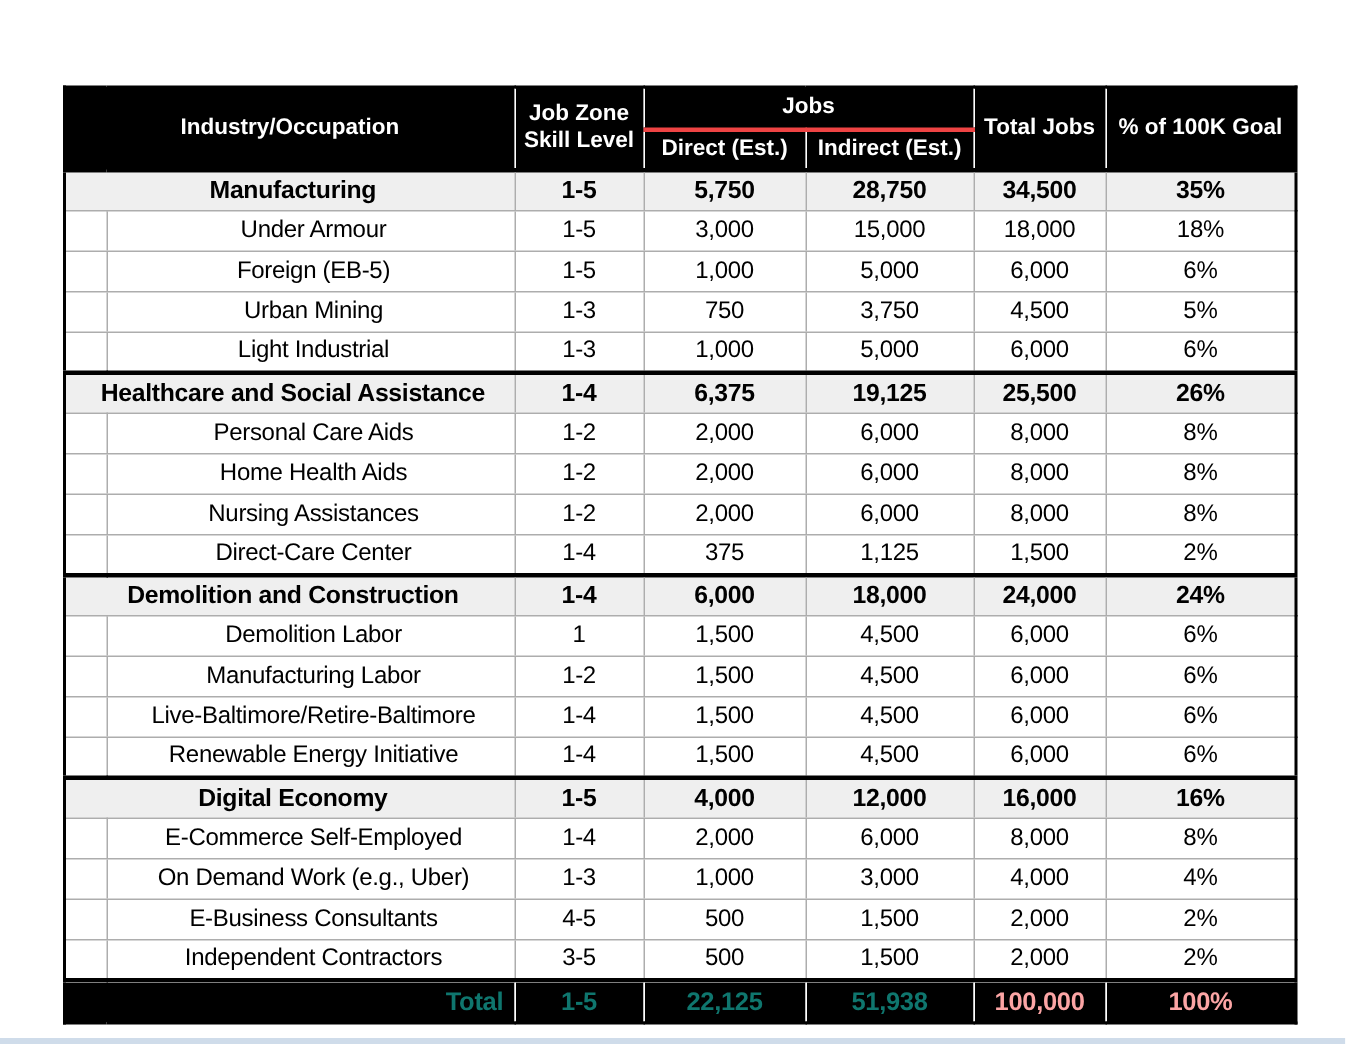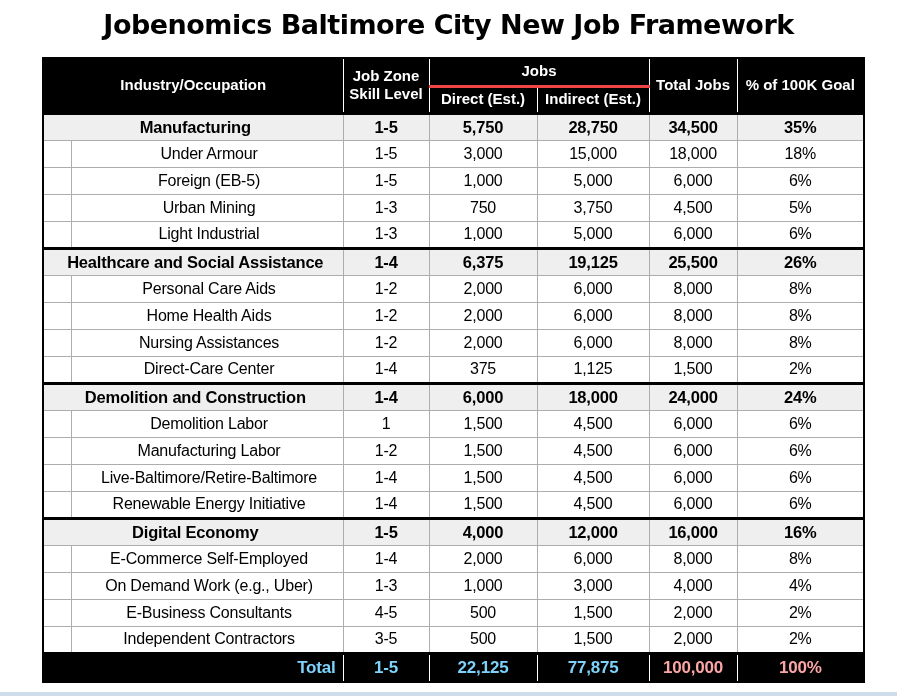--- a/index.html
+++ b/index.html
@@ -71,21 +71,21 @@
   tr.section-row td {
     background: #efefef;
     font-weight: bold;
     border-top: 3px solid #000000;
     font-size: 16.5px;
   }
   tr.item-row td.indent { padding: 0; }
 
   tr.total-row td {
     background: #000000;
-    color: #7dd3fc;
+    color: #0f766e;
     font-weight: bold;
     height: 29px;
     border-top: 3px solid #000000;
     border-left: 1px solid #ffffff;
     border-bottom: none;
     font-size: 17px;
   }
   tr.total-row td:first-child { border-left: none; }
   tr.total-row td.c-name { text-align: right; padding-right: 7px; }
   tr.total-row td.hl { color: #fca5a5; }
@@ -95,21 +95,20 @@
     left: 0; right: 0;
     bottom: 1px;
     height: 4px;
     background: #cfdcea;
   }
 </style>
 </head>
 <body>
 
 <div class="page">
-  <h1 class="title">Jobenomics Baltimore City New Job Framework</h1>
 
   <table class="jobs">
     <colgroup>
       <col class="c-indent">
         <col class="c-name">
         <col class="c-skill">
       <col class="c-direct">
         <col class="c-indirect">
         <col class="c-total">
         <col class="c-pct">
@@ -304,21 +303,21 @@
           <td class="c-skill">3-5</td>
           <td class="c-direct">500</td>
           <td class="c-indirect">1,500</td>
           <td class="c-total">2,000</td>
           <td class="c-pct">2%</td>
         </tr>
         <tr class="total-row">
           <td class="c-name" colspan="2">Total</td>
           <td class="c-skill">1-5</td>
           <td class="c-direct">22,125</td>
-          <td class="c-indirect">77,875</td>
+          <td class="c-indirect">51,938</td>
           <td class="c-total hl">100,000</td>
           <td class="c-pct hl">100%</td>
         </tr>
       </tbody>
   </table>
 
   <div class="window-edge-strip"></div>
 </div>
 
 </body></html>

